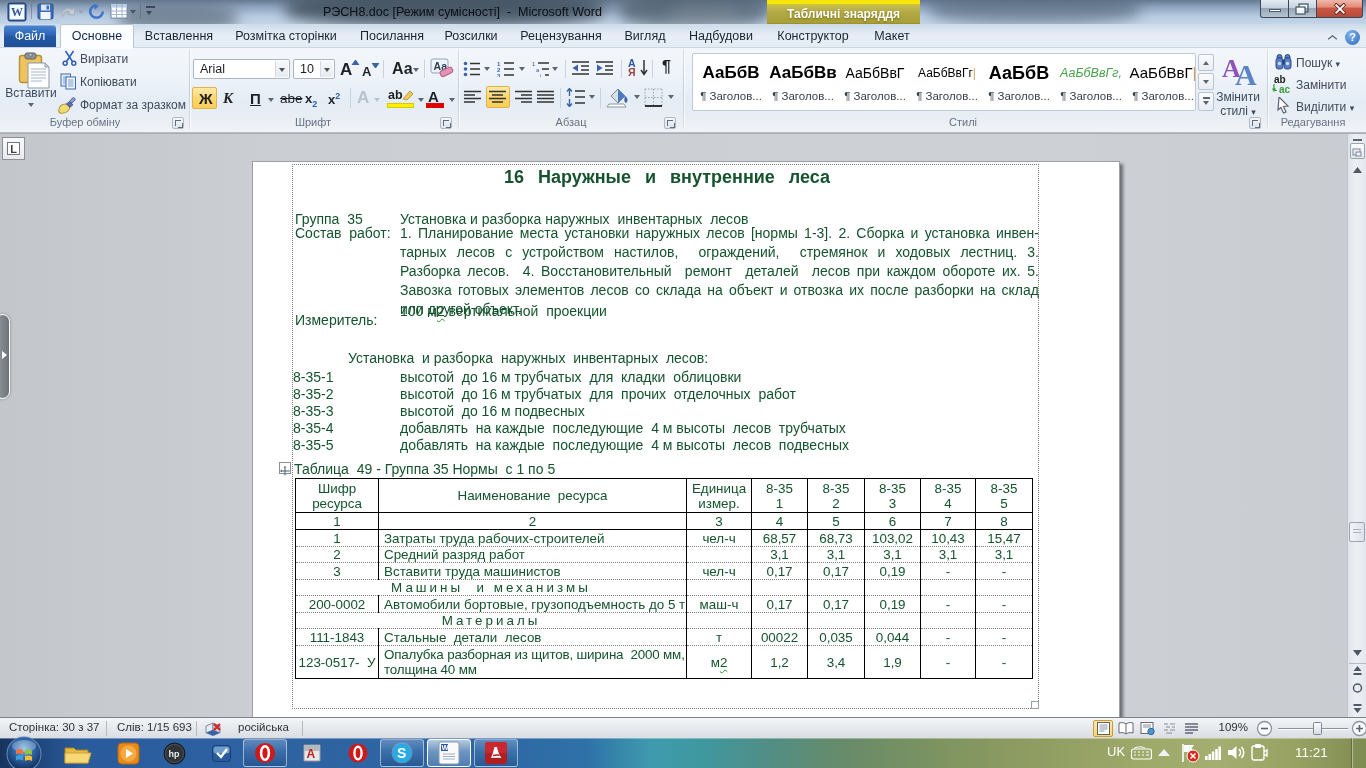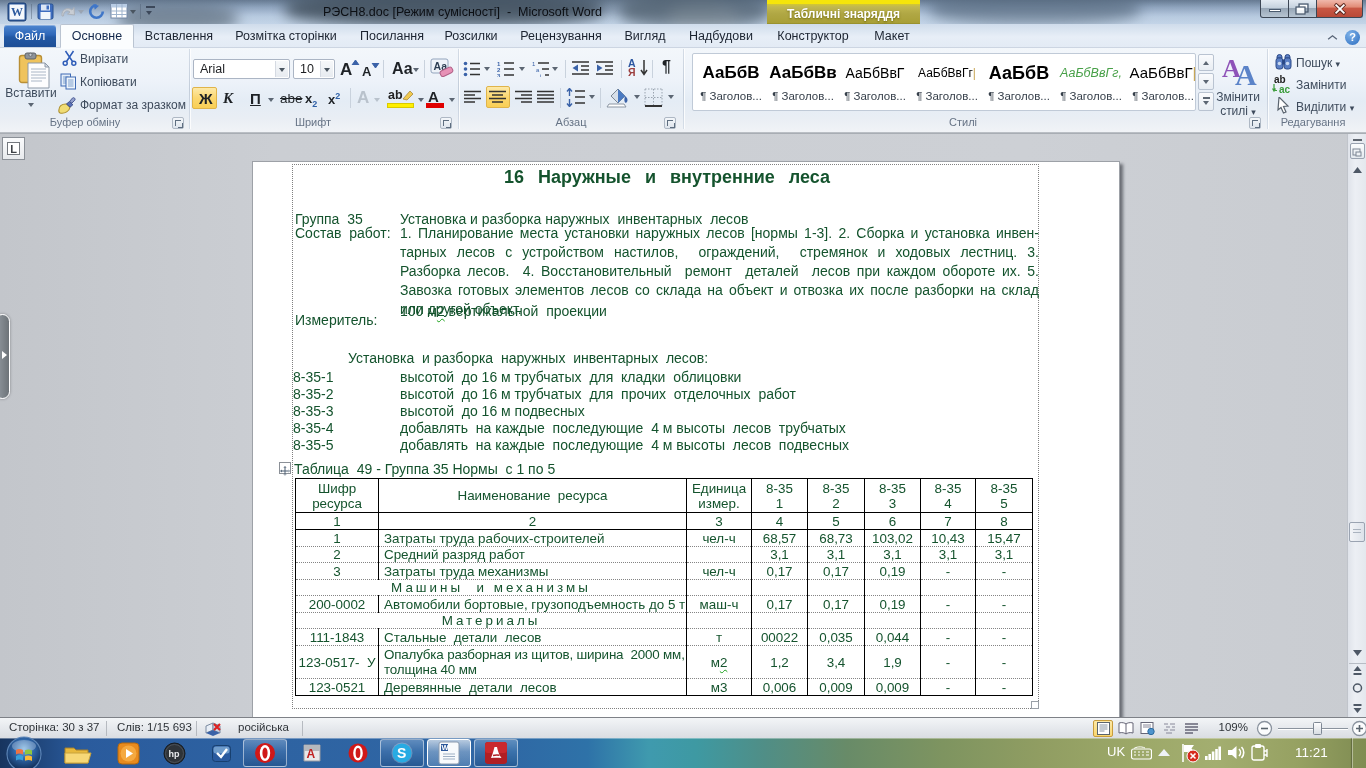--- a/index.html
+++ b/index.html
@@ -530,21 +530,21 @@
               <td class="lft">Средний разряд работ</td>
               <td></td>
               <td>3,1</td>
               <td>3,1</td>
               <td>3,1</td>
               <td>3,1</td>
               <td>3,1</td>
             </tr>
         <tr class="dot" style="height:17px">
               <td>3</td>
-              <td class="lft">Затраты труда механизмы</td>
+              <td class="lft">Вставити труда машинистов</td>
               <td>чел-ч</td>
               <td>0,17</td>
               <td>0,17</td>
               <td>0,19</td>
               <td>-</td>
               <td>-</td>
             </tr>
         <tr class="dot" style="height:16px">
               <td colspan="2" class="sec">Машины&nbsp; и механизмы</td>
               <td></td>
@@ -583,30 +583,20 @@
               <td>-</td>
               <td>-</td>
             </tr>
         <tr class="dot" style="height:33px">
               <td>123-0517-&nbsp; У</td>
               <td class="lft" style="letter-spacing:-0.18px">Опалубка разборная из щитов, ширина&nbsp; 2000 мм,<br>толщина 40 мм</td>
               <td>м<span class="grn">2</span></td>
               <td>1,2</td>
               <td>3,4</td>
               <td>1,9</td>
-              <td>-</td>
-              <td>-</td>
-            </tr>
-        <tr class="dot" style="height:17px">
-              <td>123-0521</td>
-              <td class="lft">Деревянные&nbsp; детали&nbsp; лесов</td>
-              <td>м3</td>
-              <td>0,006</td>
-              <td>0,009</td>
-              <td>0,009</td>
               <td>-</td>
               <td>-</td>
             </tr>
       </tbody>
         </table>
       <div id="rhandle"></div>
     </div>
     <div id="vscroll">
       <div style="position:absolute;left:5px;top:5px;width:9px;height:2px;background:#5f6670"></div>
       <div class="sbtn" style="top:9px;height:16px;border:1px solid #9aa3b1;border-radius:2px;background:linear-gradient(180deg,#fcfdfe,#e4e9ef);text-align:center"><svg width="11" height="11" viewBox="0 0 11 11" style="margin-top:1px">

